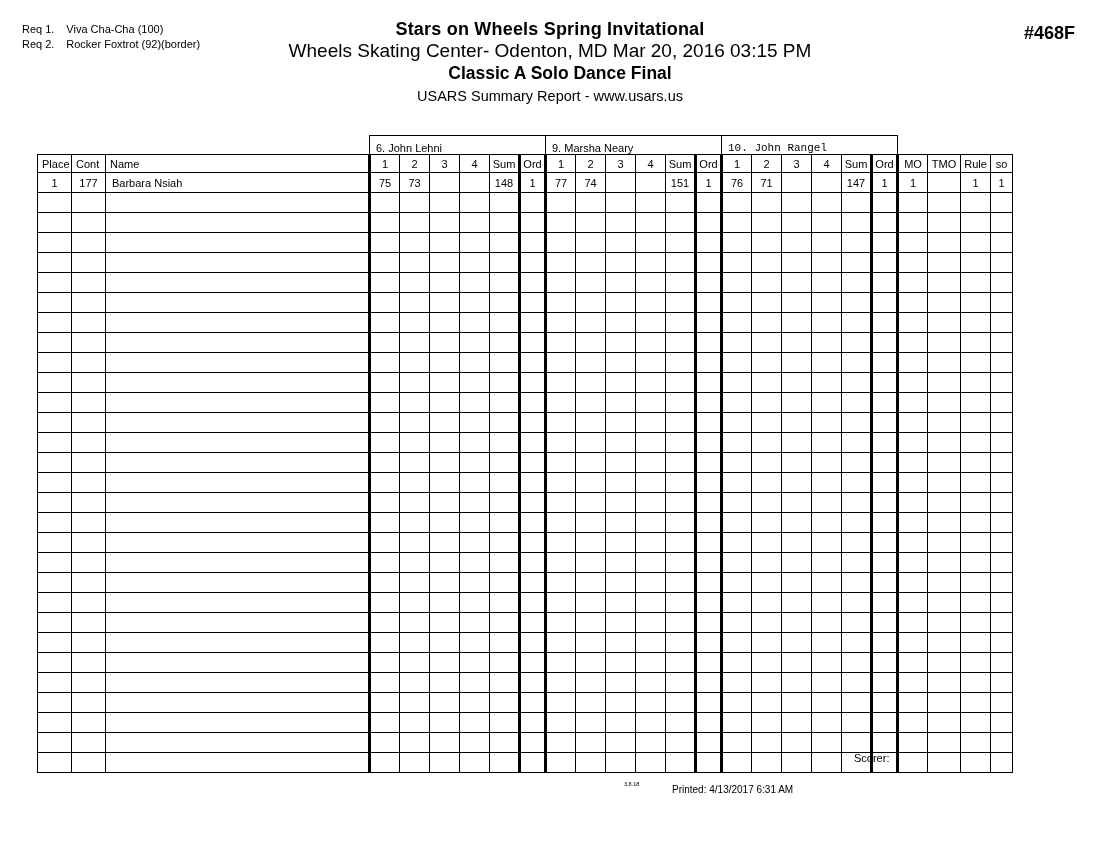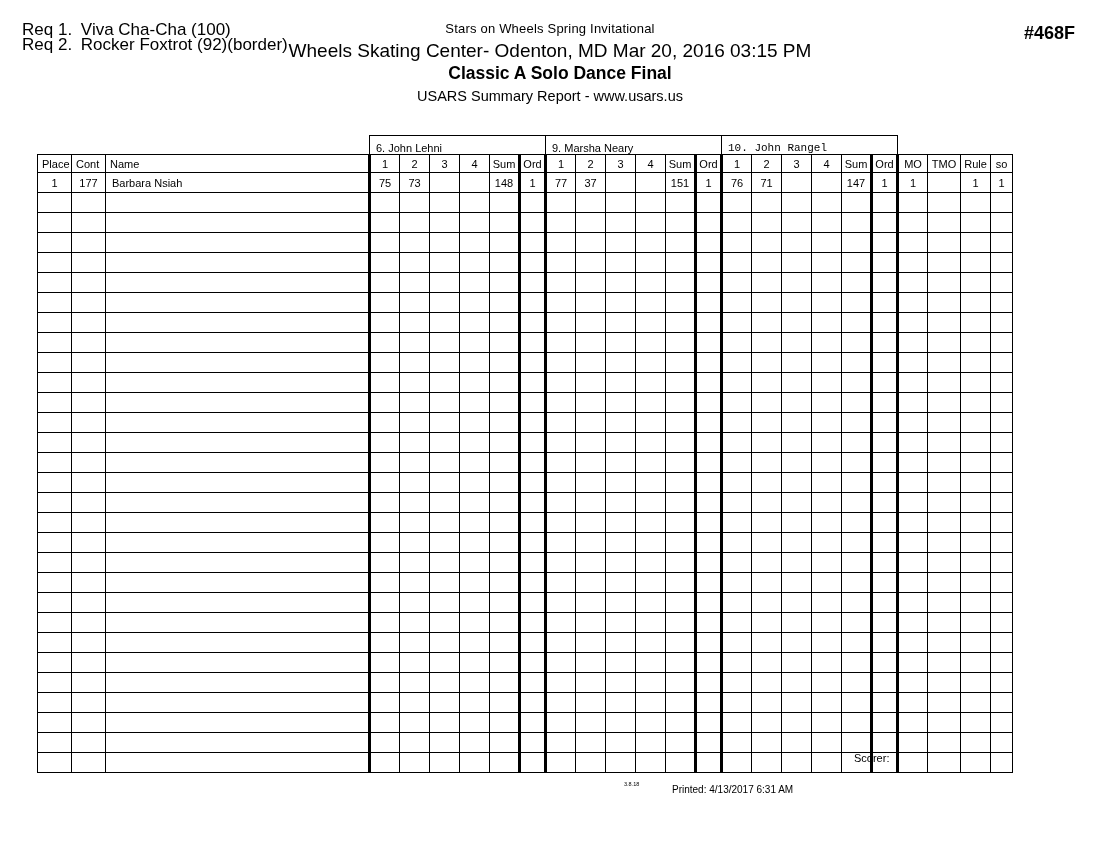--- a/index.html
+++ b/index.html
@@ -14,39 +14,39 @@
     color: #000000;
     position: relative;
     overflow: hidden;
   }
 
   
   .reqs {
     position: absolute;
     left: 22px;
     top: 22px;
-    font-size: 17px;
+    font-size: 11px;
     line-height: 15px;
   }
   .req-line { white-space: nowrap; }
   .req-lbl { display: inline-block; }
   .req-num { display: inline-block; min-width: 14px; }
   .req-txt { display: inline-block; padding-left: 4px; }
 
   
   .header {
     position: absolute;
     left: 0;
     right: 0;
     top: 18px;
     text-align: center;
   }
   .h-title {
-    font-size: 13px;
-    font-weight: normal;
+    font-size: 18px;
+    font-weight: bold;
     letter-spacing: .2px;
     line-height: 22px;
   }
   .h-venue {
     font-size: 19px;
     line-height: 21px;
   }
   .h-event {
     font-size: 17.5px;
     font-weight: bold;
@@ -251,21 +251,21 @@
       <td class="name">Barbara Nsiah</td>
 
       <td class="thickL">75</td>
       <td>73</td>
       <td></td>
       <td></td>
       <td>148</td>
       <td class="thickL thickR">1</td>
 
       <td>77</td>
-      <td>37</td>
+      <td>74</td>
       <td></td>
       <td></td>
       <td>151</td>
       <td class="thickL thickR">1</td>
 
       <td>76</td>
       <td>71</td>
       <td></td>
       <td></td>
       <td>147</td>

